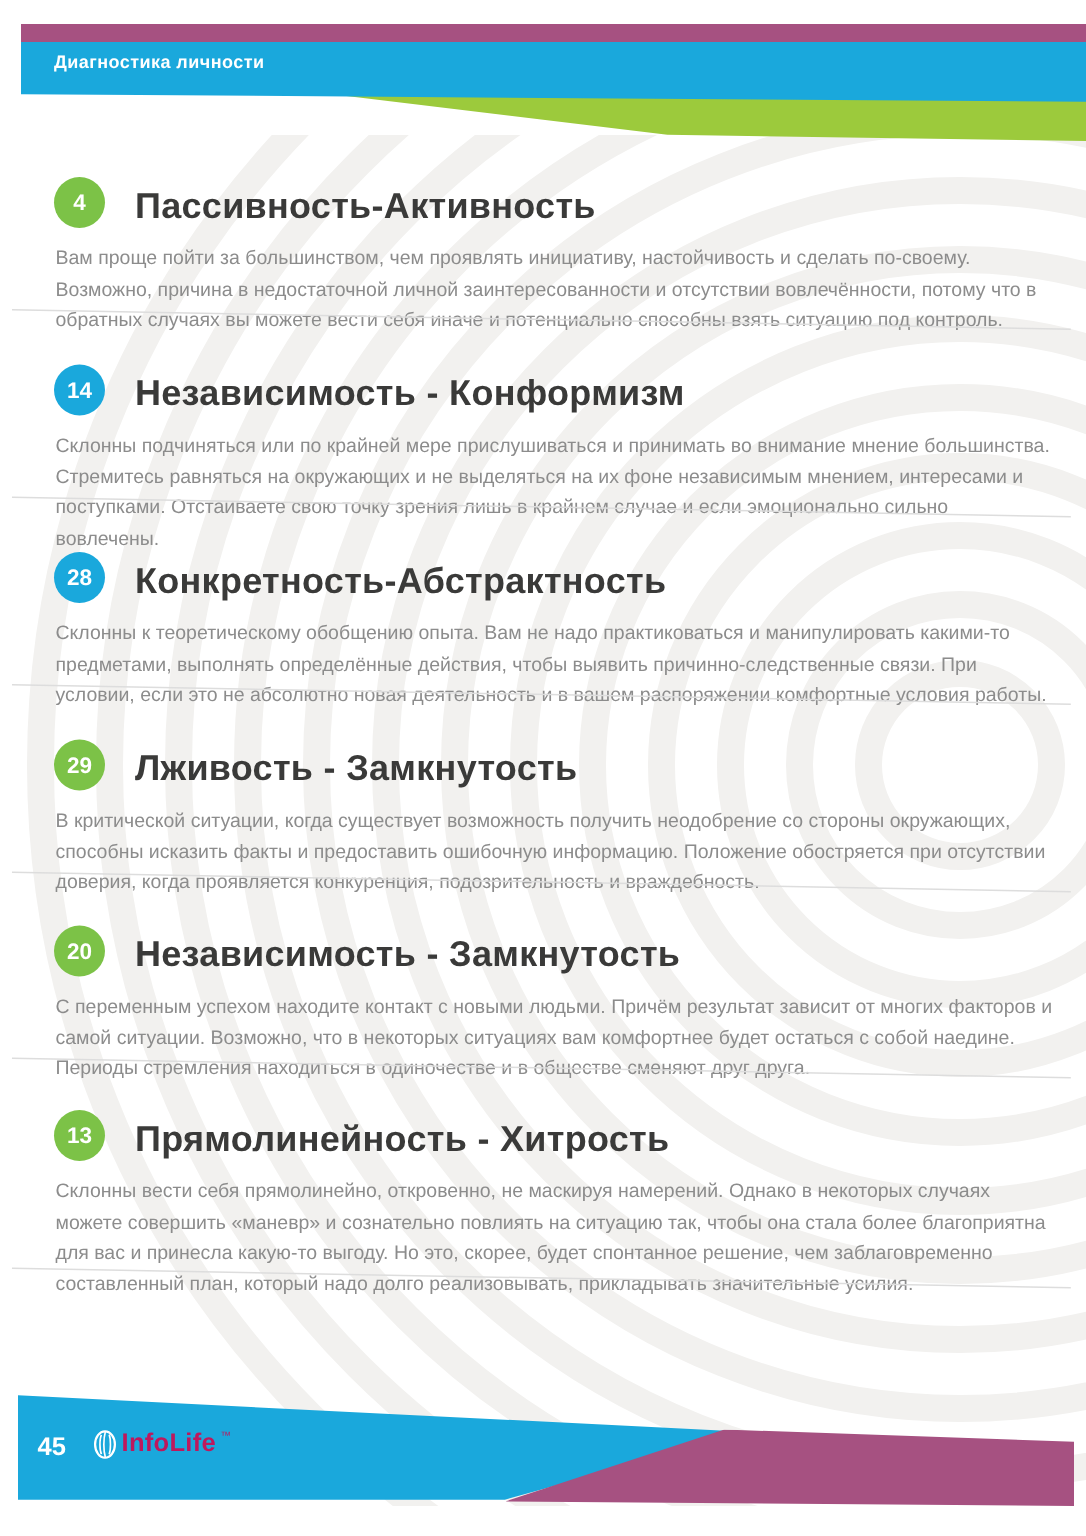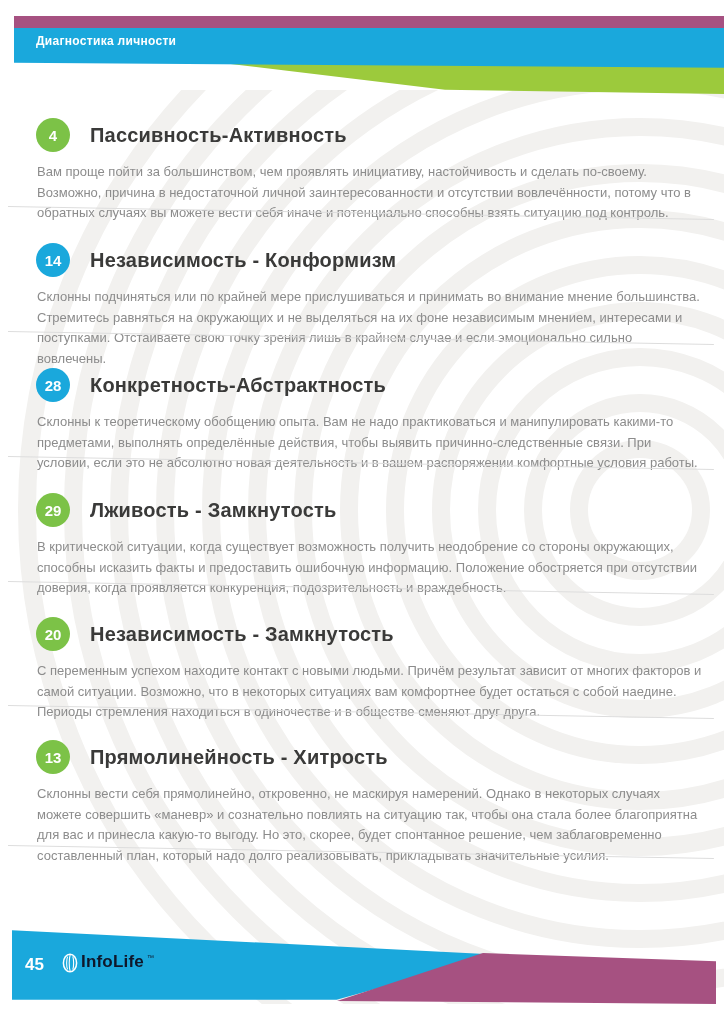--- a/index.html
+++ b/index.html
@@ -18,33 +18,33 @@
   .header-title{position:absolute;left:22px;top:6px;color:#fff;font-size:12px;font-weight:bold;letter-spacing:.3px;}
   .header-green{position:absolute;left:180px;top:56px;width:544px;height:38px;background:var(--green-wedge,#9CCA3C);
     clip-path:polygon(0 5%,100% 10%,100% 100%,48.7% 89%);z-index:1;}
   
   #sections{position:absolute;left:0;top:0;width:724px;height:1024px;z-index:2;}
   .section{position:absolute;left:0;width:724px;}
   .badge{position:absolute;left:36px;top:0;width:34px;height:34px;border-radius:50%;
     color:#fff;font-weight:bold;font-size:15px;display:flex;align-items:center;justify-content:center;}
   .badge.green{background:var(--green-badge,#7CC247);}
   .badge.cyan{background:var(--cyan,#1AA8DC);}
-  .section-title{position:absolute;left:90px;top:6px;font-size:20px;font-weight:bold;
+  .section-title{position:absolute;left:90px;top:6px;font-size:24px;font-weight:bold;
     color:var(--title-text,#3A3A39);letter-spacing:.2px;white-space:nowrap;}
   .section-body{position:absolute;left:37px;top:44px;width:666px;font-size:13px;line-height:20.5px;
     color:var(--body-text,#8C8C8C);}
   .section-divider{position:absolute;left:8px;width:706px;height:1px;background:var(--divider,#DDDDDD);
     transform:rotate(1.05deg);transform-origin:0 0;}
   
   .footer-cyan{position:absolute;left:12px;top:928px;width:488px;height:74px;background:var(--cyan,#1AA8DC);
     clip-path:polygon(0 3%,100% 36%,66.5% 97%,0 97%);z-index:2;}
   .footer-magenta{position:absolute;left:337px;top:953px;width:379px;height:51px;background:var(--magenta,#A65181);
     clip-path:polygon(38.5% 0,100% 16%,100% 100%,0 94%);z-index:2;}
   .page-number{position:absolute;left:25px;top:955px;color:#fff;font-size:17px;font-weight:bold;z-index:3;}
-  .logo{position:absolute;left:62px;top:951px;display:flex;align-items:flex-start;gap:3px;color:#0f172a;z-index:3;}
+  .logo{position:absolute;left:62px;top:951px;display:flex;align-items:flex-start;gap:3px;color:#be185d;z-index:3;}
   .logo svg{margin-top:2px;}
   .logo-text{font-size:17px;font-weight:bold;letter-spacing:.2px;line-height:22px;}
   .logo-tm{font-size:7px;line-height:7px;margin-top:3px;}
 </style>
 </head>
 <body style="--cyan: #1AA8DC; --magenta: #A65181; --green-badge: #7CC247; --green-wedge: #9CCA3C; --title-text: #3A3A39; --body-text: #8C8C8C; --divider: #DDDDDD; --watermark: #F2F1EF;">
 
 <div id="watermark">
     <div class="ridge" style="left: 570px; top: 350px; height: 104px; width: 104px;"></div>
     <div class="ridge" style="left: 524px; top: 304px; height: 196px; width: 196px;"></div>

